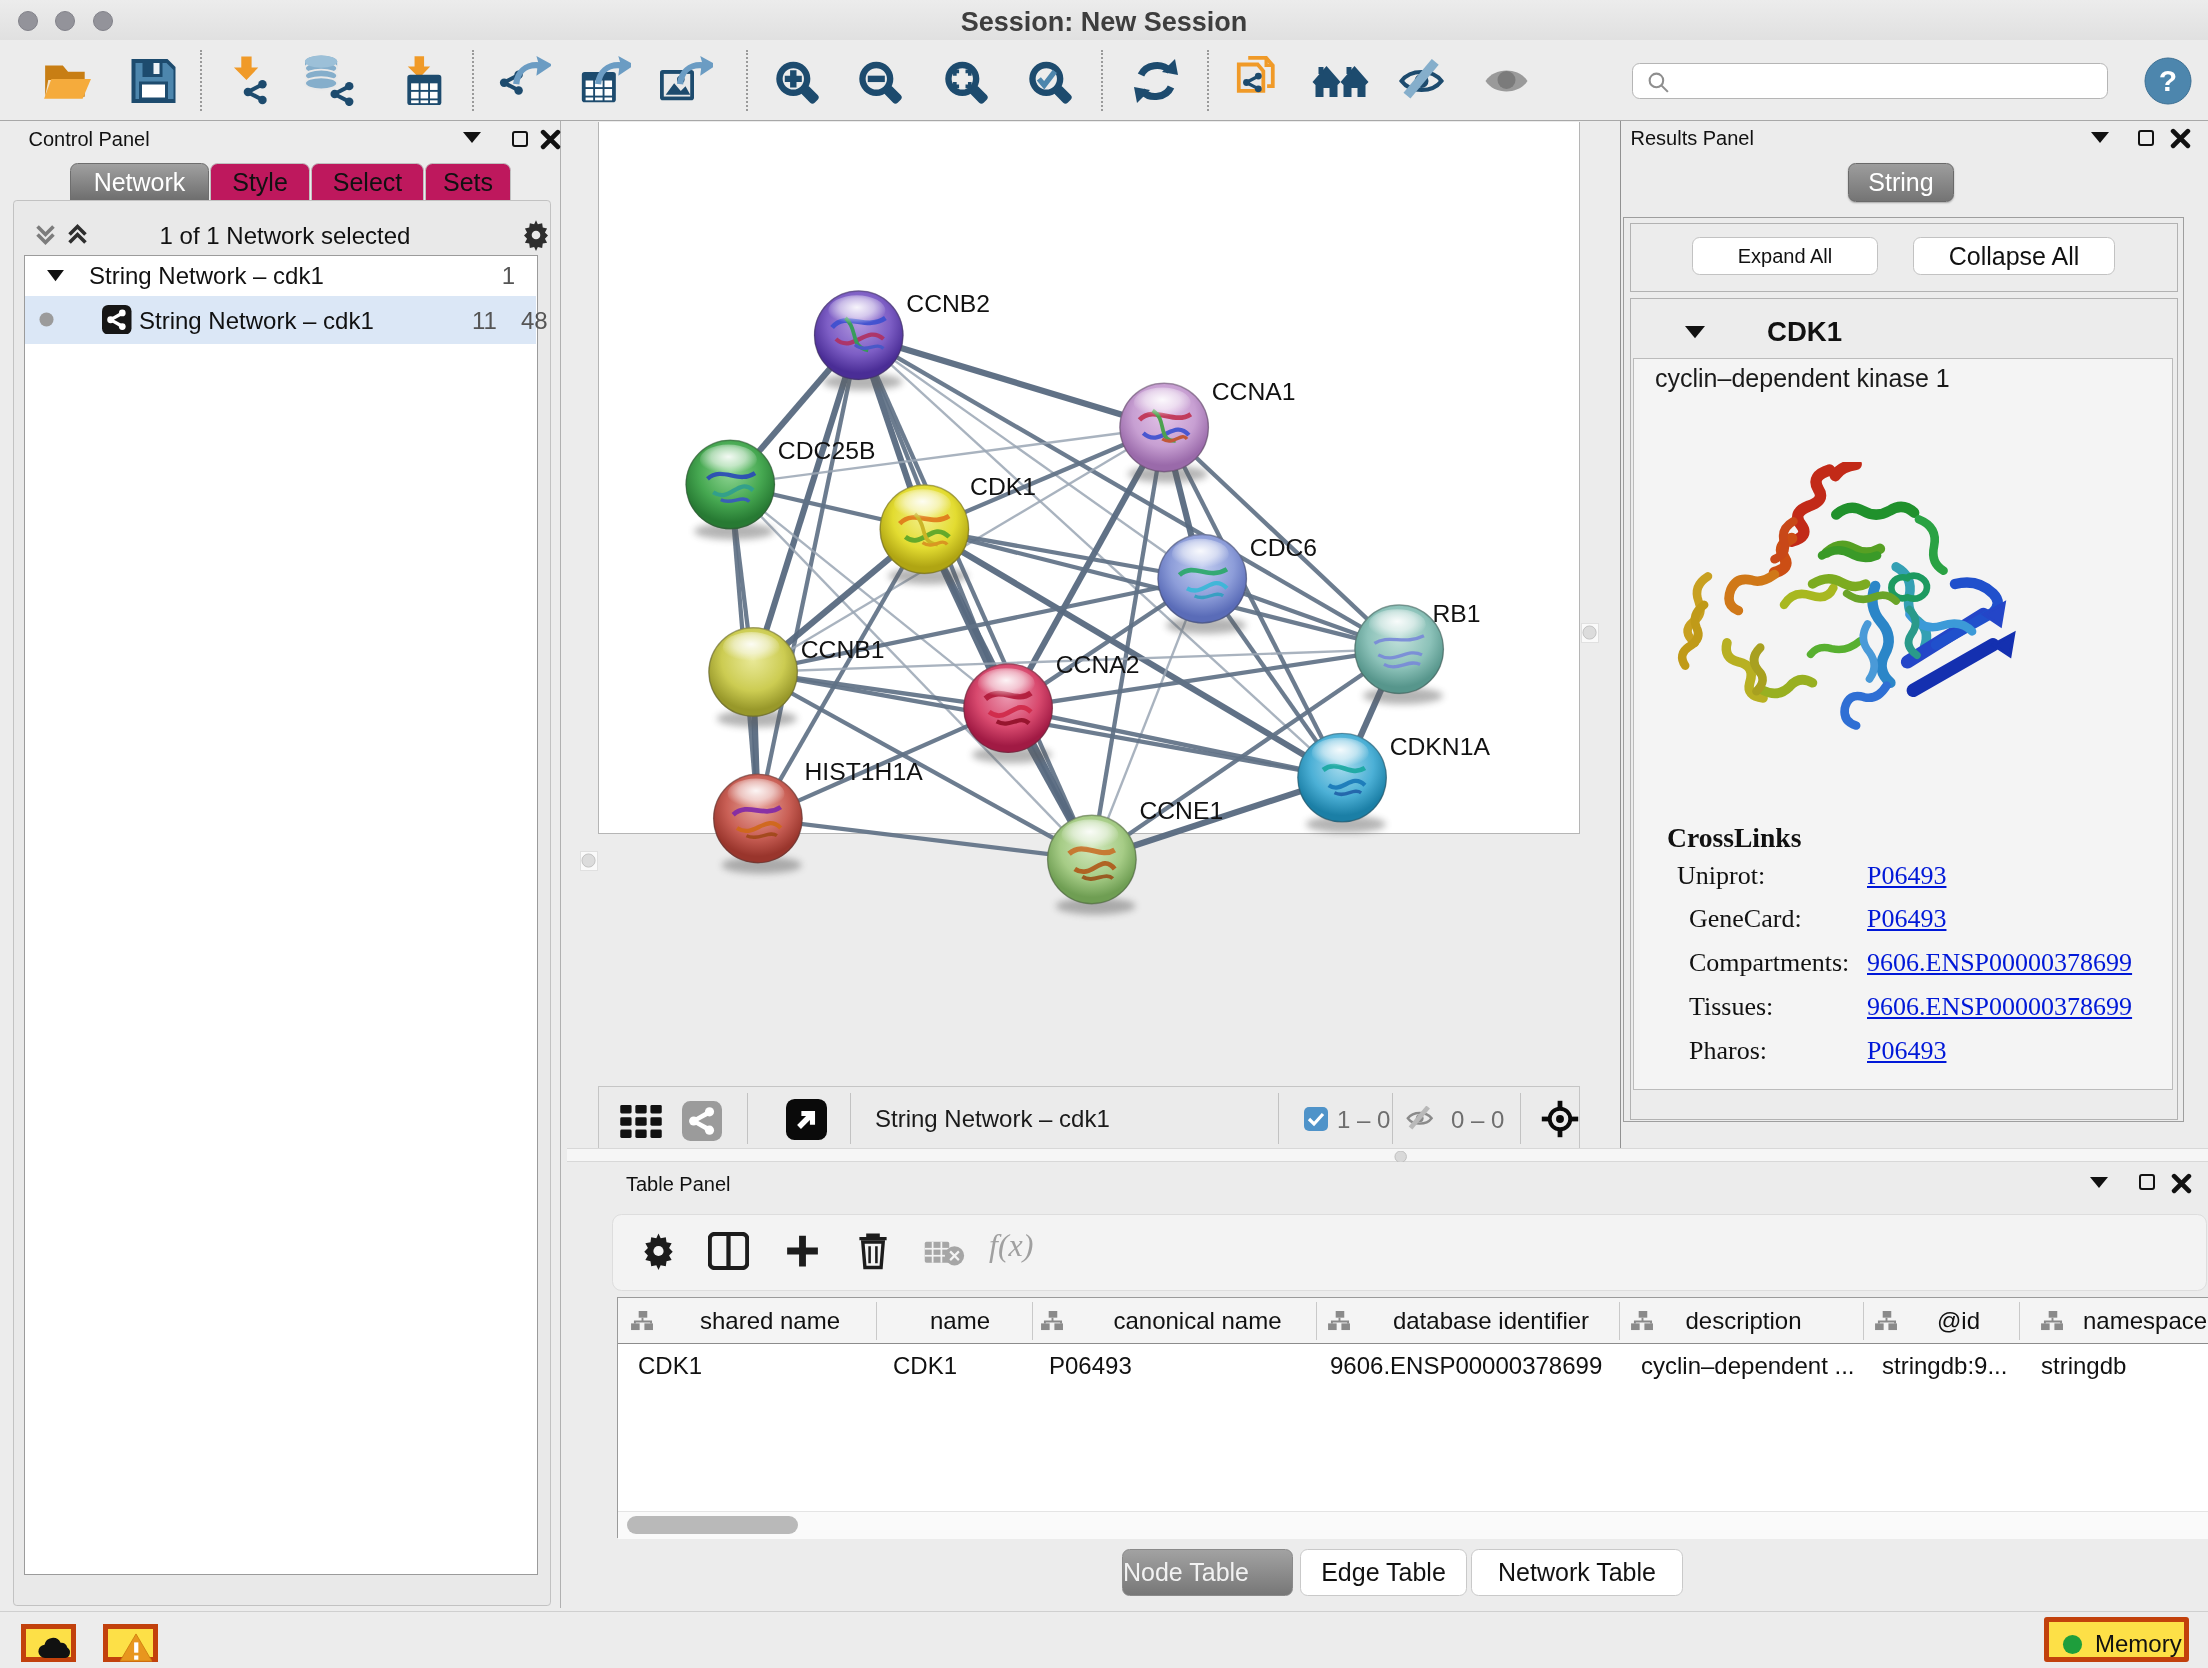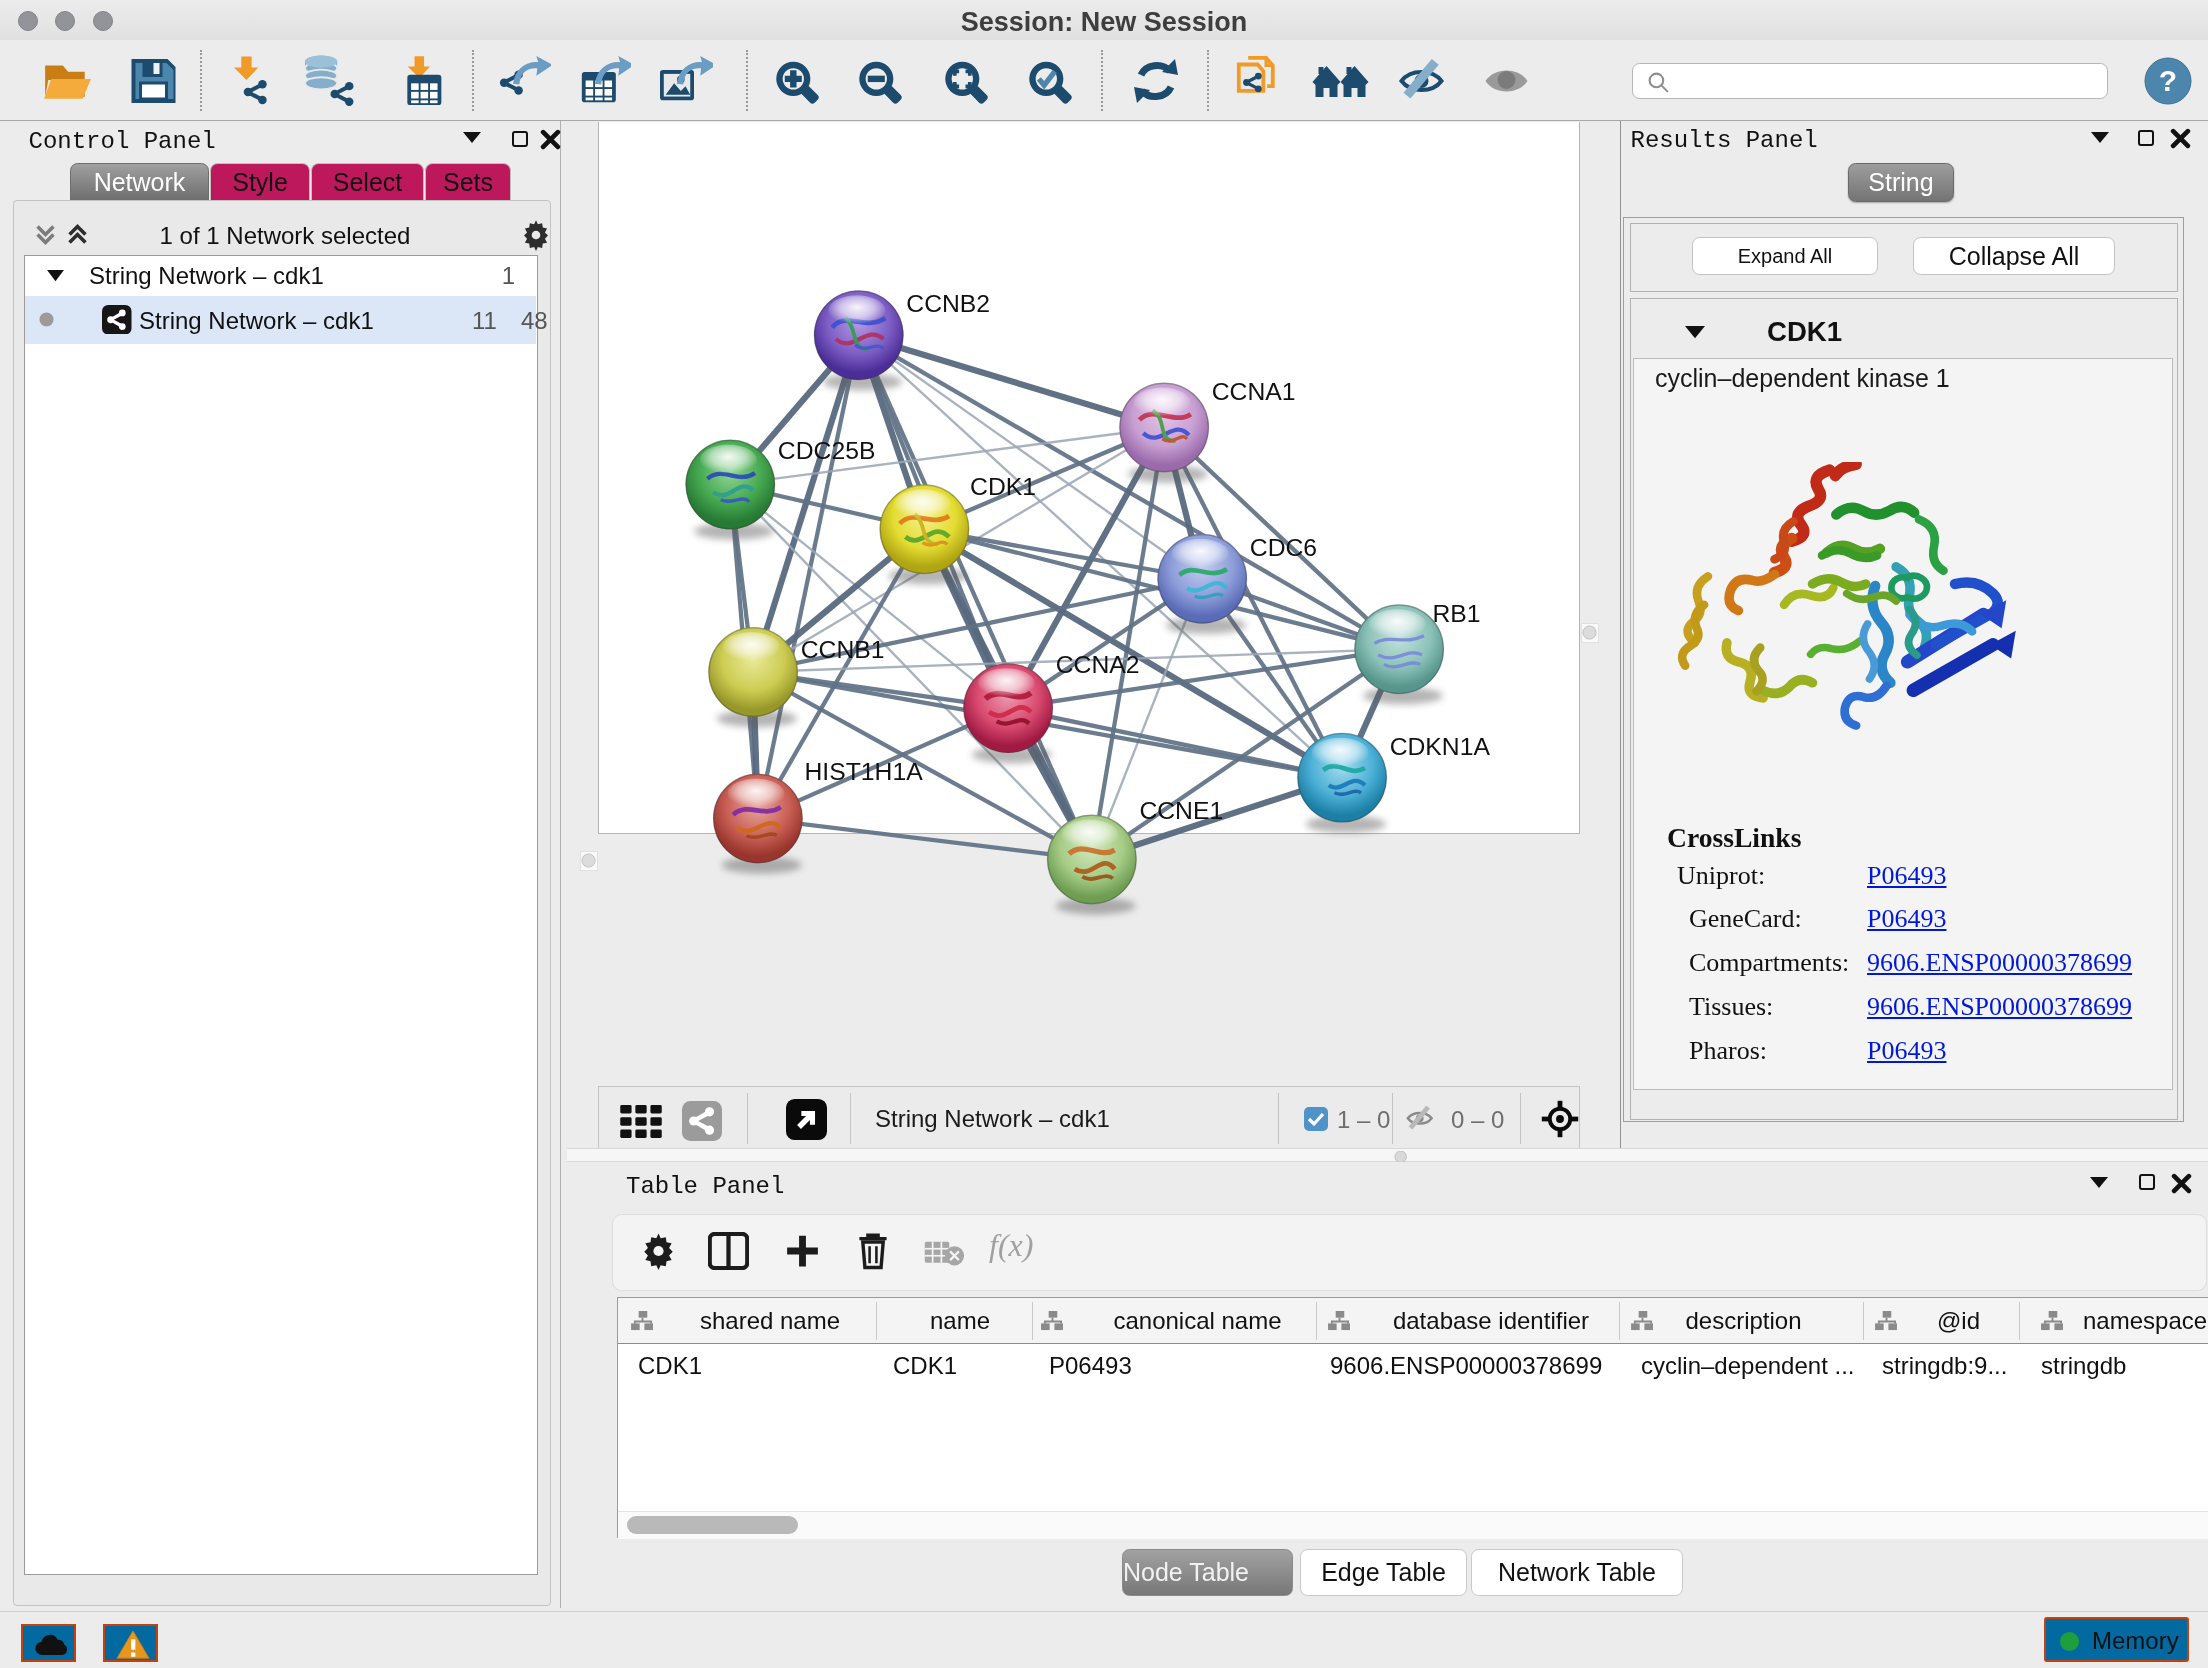--- a/index.html
+++ b/index.html
@@ -16,21 +16,21 @@
 
 #toolbar { position:absolute; left:0; top:40px; width:2208px; height:81px;
   background:#ececec; border-bottom:1px solid #a8a8a8; }
 .tsep { position:absolute; top:9.5px; height:61px; width:0;
   border-left:2.9px dotted #9a9a9a; }
 #searchbox { position:absolute; left:1632px; top:23px; width:476px; height:36px;
   background:#fff; border:1.9px solid #b5b5b5; border-radius:7.6px; }
 
 #leftpanel { position:absolute; left:0; top:121px; width:561px; height:1487px;
   background:#ececec; border-right:1px solid #b0b0b0; }
-.pheader { font-size:24px; color:#111;font-family:Liberation Mono, monospace; }
+.pheader { font-size:20px; color:#111; }
 .tri { display:inline-block; width:0; height:0; border-left:9.5px solid transparent;
   border-right:9.5px solid transparent; border-top:11.4px solid #111; }
 .sq { display:inline-block; width:16px; height:16px; border:2.4px solid #111; border-radius:2.9px; }
 .tab { position:absolute; height:38px; background:#be185d; border:1px solid #c0c0c0;
   border-radius:7.6px 7.6px 0 0; text-align:center; font-size:25px; color:#111; line-height:36px; }
 .tabsel { background:linear-gradient(#a0a0a0,#6e6e6e); color:#fff; border-color:#6e6e6e; }
 
 #canvas { position:absolute; left:598px; top:122px; width:982px; height:712px;
   background:#ffffff; border:1px solid #b5b5b5; border-top:none;}
 #viewbar { position:absolute; left:598px; top:1086px; width:982px; height:64px;
@@ -38,21 +38,21 @@
 .vsep { position:absolute; top:5.7px; height:51px; width:0; border-left:1px solid #c2c2c2; }
 
 #rpanel { position:absolute; left:1620px; top:121px; width:589px; height:1027px;
   background:#ececec; border-left:1.9px solid #919191; }
 
 #tpanel { position:absolute; left:567px; top:1162px; width:1642px; height:449px;
   background:#ececec; }
 
 #statusbar { position:absolute; left:0; top:1611px; width:2208px; height:57px;
   background:#ececec; border-top:1px solid #cfcfcf; }
-.sbtn { position:absolute; background:#0369a1; border:2px solid #c2410c; }
+.sbtn { position:absolute; background:#fde047; border:5px solid #c2410c; }
 </style>
 </head>
 <body>
 <div id="titlebar">
     <div class="tl" style="left:18px"></div>
     <div class="tl" style="left:55px"></div>
     <div class="tl" style="left:93px"></div>
     <div id="wintitle">Session: New Session</div>
   </div>
 <div id="toolbar">

